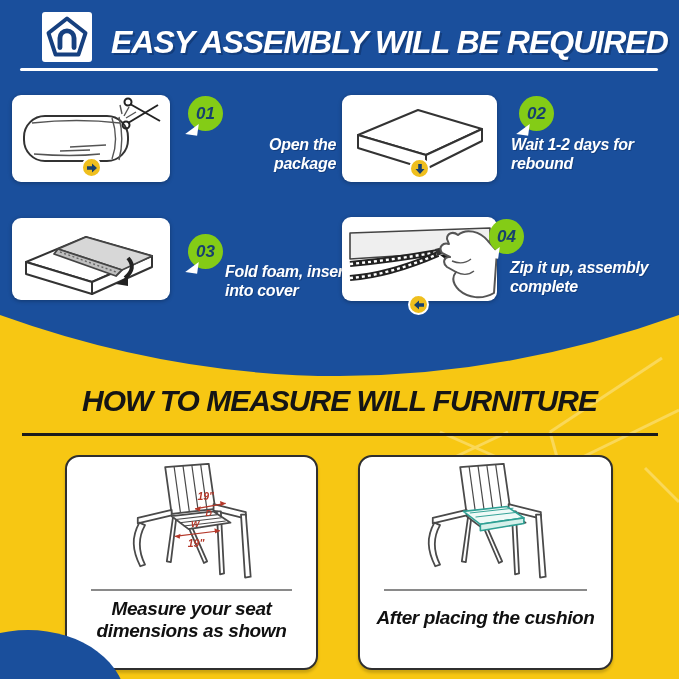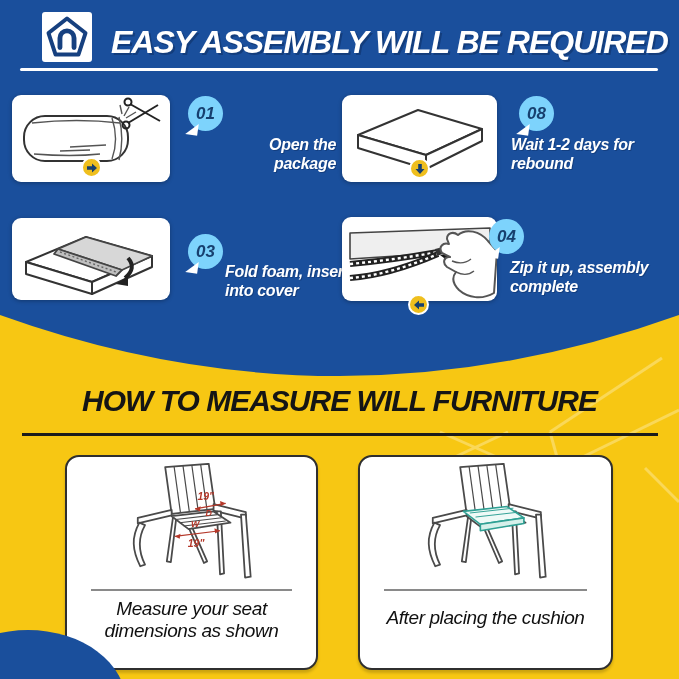--- a/index.html
+++ b/index.html
@@ -10,21 +10,21 @@
   .blue-arc{position:absolute;left:0;top:0;}
 
   .logo-box{position:absolute;left:42px;top:12px;width:50px;height:50px;background:#fff;
             border-radius:3px;display:flex;align-items:center;justify-content:center;}
   .header-title{position:absolute;left:111px;top:24px;font-size:32px;font-weight:bold;font-style:italic;
                 color:#fff;letter-spacing:-1px;white-space:nowrap;text-shadow:2px 2px 0 rgba(9,32,74,.38);text-align:right;}
   .header-underline{position:absolute;left:20px;top:68px;width:638px;height:3px;background:#fff;border-radius:2px;}
 
   .step-card{position:absolute;background:#fff;border-radius:9px;box-shadow:0 1px 4px rgba(0,0,0,.3);}
 
-  .badge{position:absolute;width:35px;height:35px;background:#7dd3fc;border-radius:50%;
+  .badge{position:absolute;width:35px;height:35px;background:#84cc16;border-radius:50%;
          display:flex;align-items:center;justify-content:center;
          font-style:italic;font-weight:bold;font-size:17px;color:#17406F;}
   .badge::after{content:"";position:absolute;left:-2px;bottom:-4px;width:0;height:0;
                 border-top:12px solid #fff;border-left:12px solid transparent;transform:rotate(98deg);}
   .badge span{position:relative;z-index:1;}
 
   .step-label{position:absolute;color:#fff;font-weight:bold;font-style:italic;font-size:16px;
               line-height:1.18;letter-spacing:-0.3px;white-space:pre-line;
               text-shadow:1px 1px 0 rgba(9,32,74,.35);}
 
@@ -34,21 +34,21 @@
   .rot90{transform:rotate(90deg);} .rot180{transform:rotate(180deg);}
 
   
   .measure-title{position:absolute;left:0;top:384px;width:679px;text-align:center;font-size:30px;
                  font-weight:bold;font-style:italic;color:#151515;letter-spacing:-1px;}
   .measure-underline{position:absolute;left:22px;top:433px;width:636px;height:3px;background:#1b1b1b;}
 
   .measure-card{position:absolute;top:455px;height:215px;background:#fff;border:2px solid #2f2f2f;
                 border-radius:14px;box-sizing:border-box;box-shadow:0 3px 3px rgba(0,0,0,.18);}
   .card-divider{position:absolute;left:24px;right:24px;top:132px;height:2px;background:#8a8a8a;}
-  .card-caption{position:absolute;left:6px;right:6px;text-align:center;font-size:19px;font-weight:normal;
+  .card-caption{position:absolute;left:6px;right:6px;text-align:center;font-size:19px;font-weight:bold;
                 font-style:italic;color:#101010;line-height:1.18;letter-spacing:-0.4px;white-space:pre-line;}
 
   .corner-blob{position:absolute;left:-70px;top:630px;width:196px;height:146px;border-radius:50%;background:#1A4F9C;}
 
   .sketch{position:absolute;left:400px;top:340px;opacity:.32;}
 </style>
 </head>
 <body>
 
 <div class="canvas">
@@ -106,21 +106,21 @@
         <path d="M140,34 L140,46 L84,74 L84,60 Z"></path>
       </g>
     </svg>
     <div class="gold-dot" style="left:67px;top:63px;">
       <svg class="rot90" width="12" height="10" viewBox="0 0 12 10">
         <path d="M1,3.2 h5 v-2.7 l5,4.5 -5,4.5 v-2.7 h-5 Z" fill="#17406F"></path>
       </svg>
     </div>
   </div>
   <div class="badge" style="left:519px;top:96px;">
-    <span>08</span>
+    <span>02</span>
   </div>
   <div class="step-label" style="left:511px;top:136px;width:165px;">Wait 1-2 days for
 rebound</div>
 
   <div class="step-card" style="left:12px;top:218px;width:158px;height:82px;">
     <svg width="158" height="82" viewBox="0 0 158 82">
       <g stroke="#333" fill="#fff" stroke-width="2" stroke-linejoin="round">
         <path d="M14,44 L74,19 L140,38 L80,64 Z"></path>
         <path d="M14,44 L14,56 L80,76 L80,64 Z"></path>
         <path d="M140,38 L140,49 L80,76 L80,64 Z"></path>

